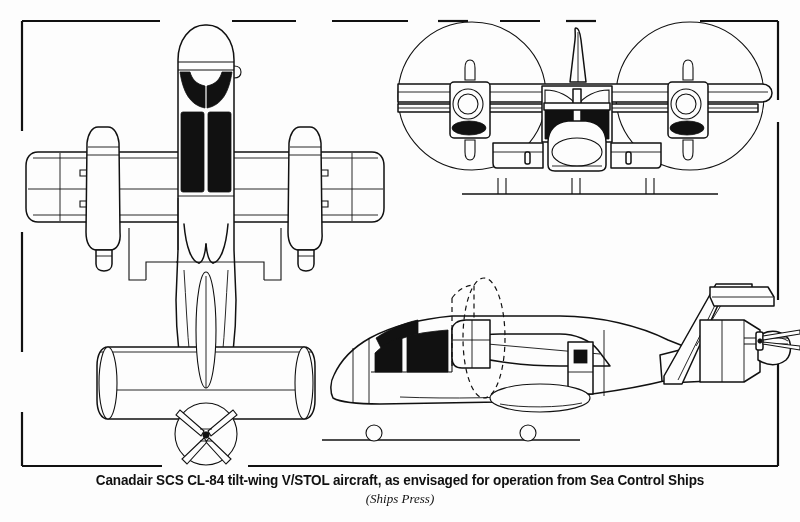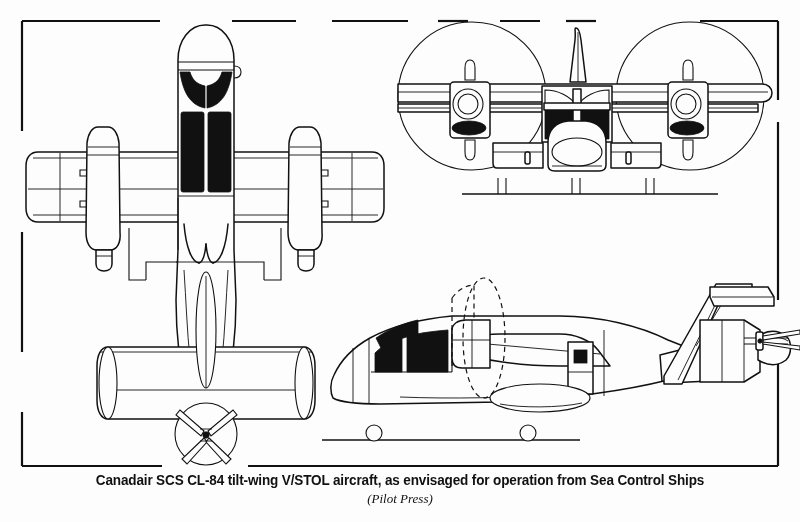--- a/index.html
+++ b/index.html
@@ -418,15 +418,15 @@
         <rect class="lnf" x="756" y="332" width="7" height="18" rx="2"></rect>
         <path class="thinf" d="M763,336 L800,330 L800,334 L763,340 Z"></path>
         <path class="thinf" d="M763,344 L800,350 L800,346 L763,342 Z"></path>
         <circle class="blk" cx="760" cy="341" r="2.2"></circle>
       </g>
     </g>
   </svg>
 
   <div class="cap" id="caption-main">Canadair SCS CL-84 tilt-wing V/STOL aircraft, as envisaged for operation from Sea Control Ships</div>
 
-  <div class="cap" id="caption-credit">(Pilot Press)</div>
+  <div class="cap" id="caption-credit">(Ships Press)</div>
 
 </div>
 
 </body></html>

